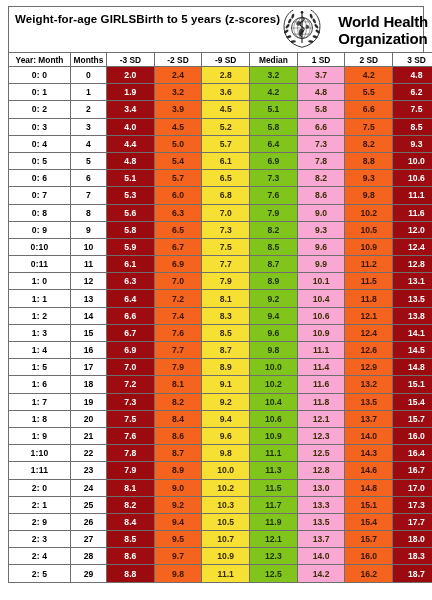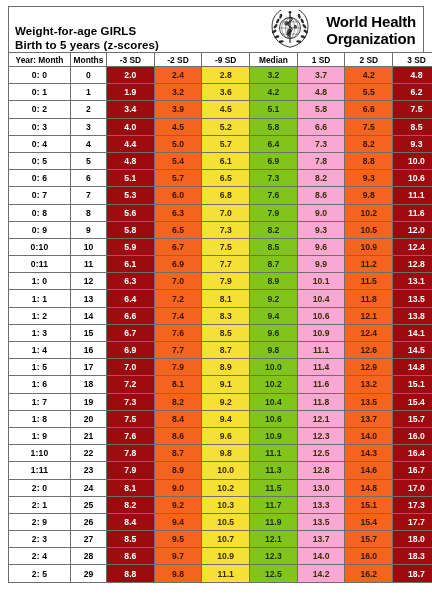--- a/index.html
+++ b/index.html
@@ -30,21 +30,21 @@
     justify-content: space-between;
     border: 1px solid #6e6e6e;
     border-bottom: none;
     height: 46px;
     box-sizing: border-box;
     background: #ffffff;
   }
   .header-titles {
     padding: 5px 0 0 6px;
     display: flex;
-    flex-direction: column;
+    flex-direction: row;
     justify-content: flex-end;
   }
   .title-line-1, .title-line-2 {
     font-size: 11.5px;
     font-weight: bold;
     line-height: 14px;
     letter-spacing: 0.1px;
     white-space: nowrap;
   }
   .header-brand {

